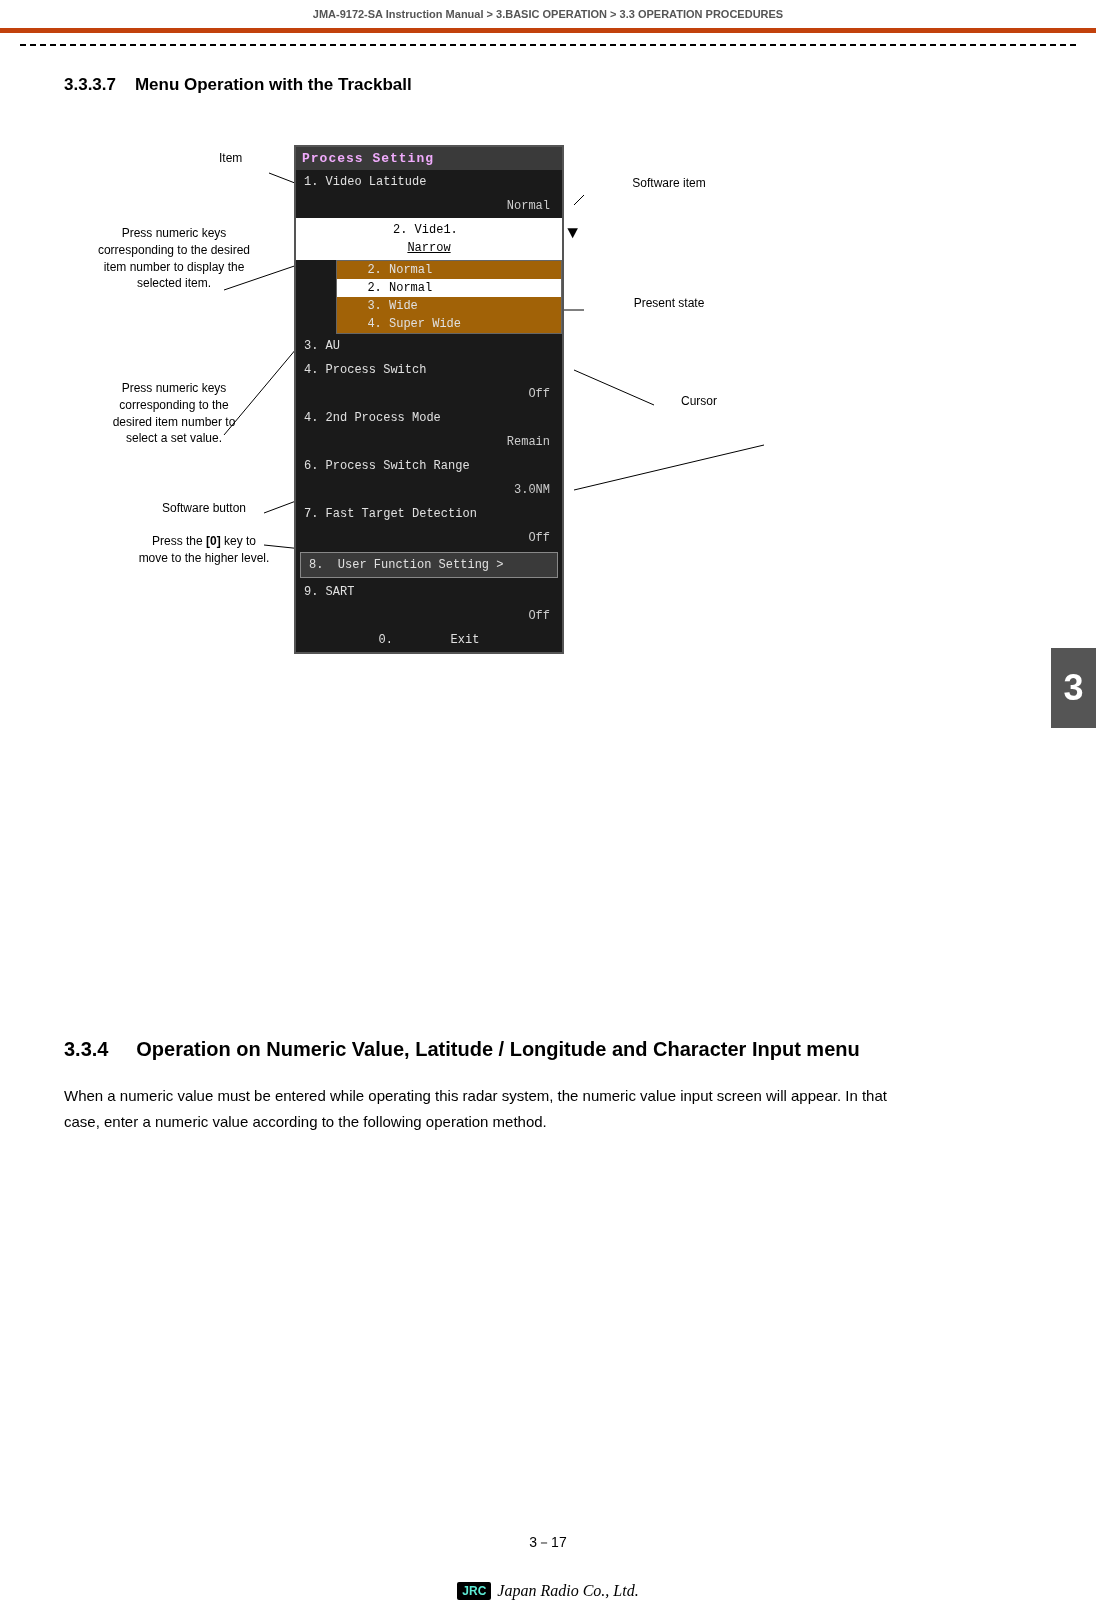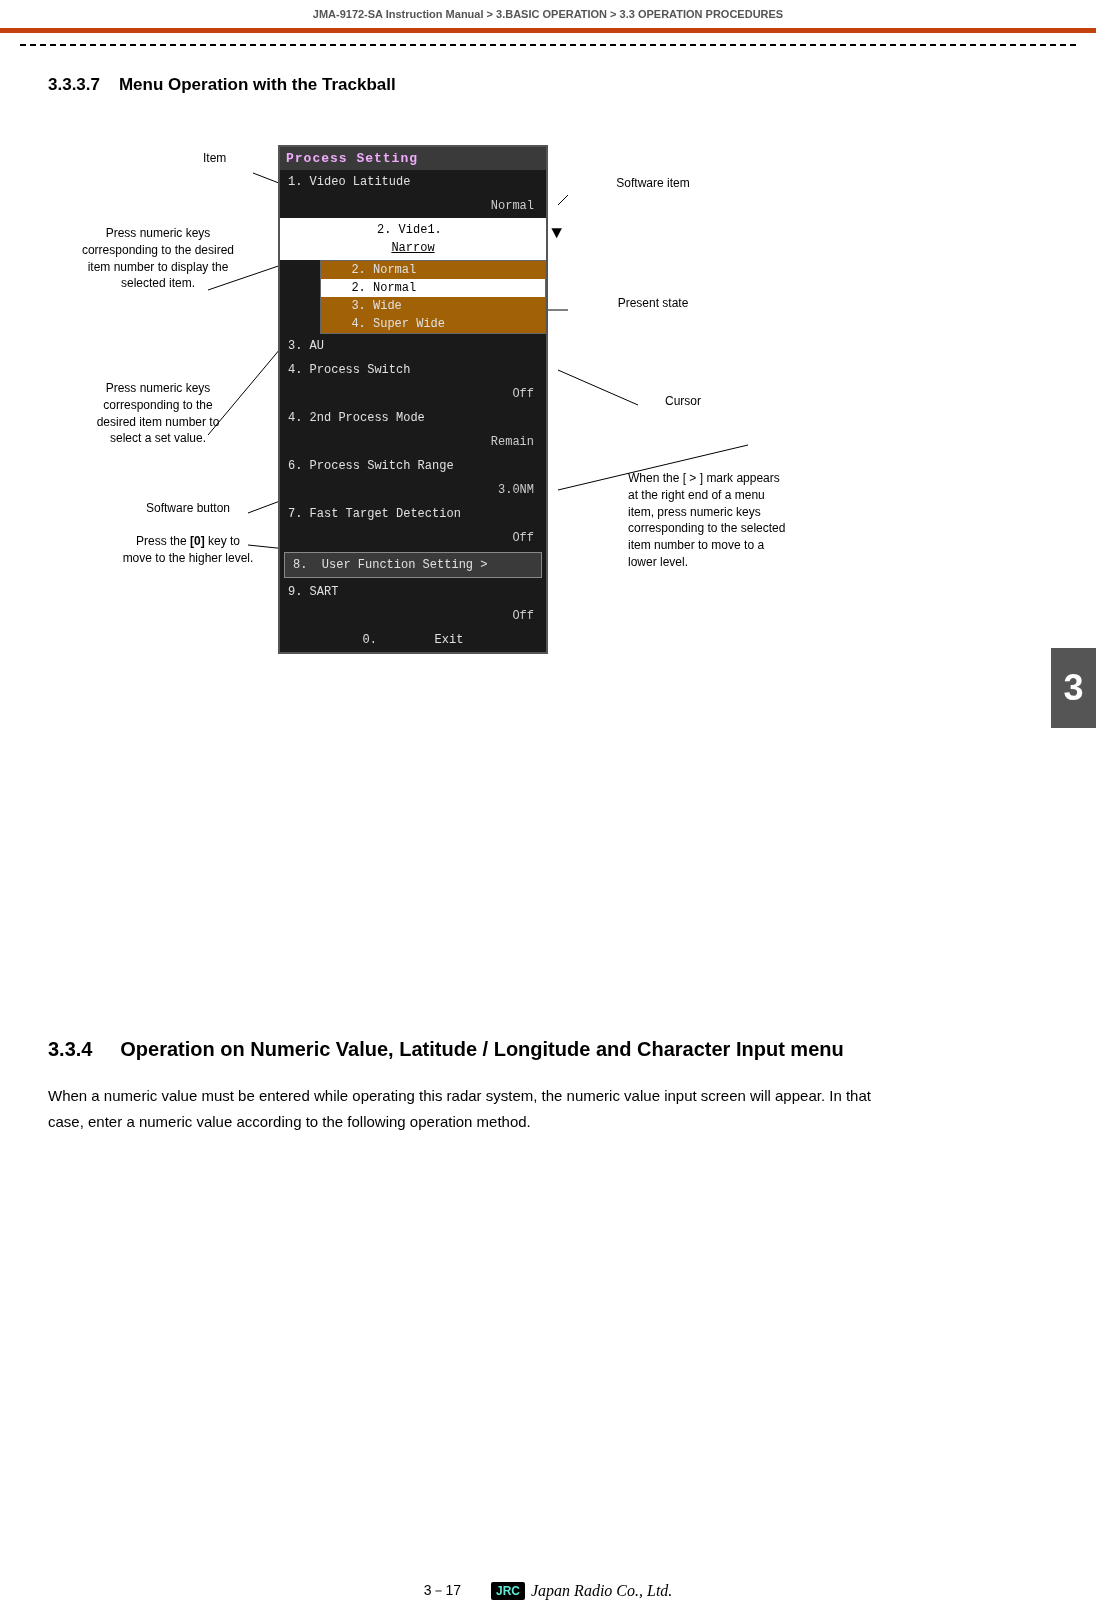--- a/index.html
+++ b/index.html
@@ -33,21 +33,21 @@
       align-items: center;
       padding: 0 20px;
     }
     .dashed-line-inner {
       width: 100%;
       border-top: 2.5px dashed #000;
     }
 
     
     .page-content {
-      padding: 10px 40px 20px 48px;
+      padding: 10px 40px 20px 64px;
     }
 
     
     .section-heading {
       font-size: 17px;
       font-weight: bold;
       margin-bottom: 20px;
       margin-top: 8px;
     }
 
@@ -164,20 +164,21 @@
     .footer {
       position: absolute;
       bottom: 20px;
       left: 0;
       right: 0;
       display: flex;
       align-items: center;
       justify-content: center;
       gap: 30px;
       font-size: 14px;
+      flex-direction: column;
     }
 
     .footer-logo {
       display: flex;
       align-items: center;
       gap: 6px;
     }
 
     .jrc-box {
       background: #000;
@@ -264,23 +265,20 @@
     </div>
 
     <div class="annotation" style="left:515px; top:180px; width:180px;">
       <span>Present state</span>
     </div>
 
     <div class="annotation" style="left:555px; top:278px; width:160px;">
       <span>Cursor</span>
     </div>
 
-    <div class="annotation" style="left:580px; top:355px; width:230px; text-align:left;">
-      When the [ &gt; ] mark appears<br>at the right end of a menu<br>item, press numeric keys<br>corresponding to the selected<br>item number to move to a<br>lower level.
-    </div>
 
     <div class="menu-screen">
       <div class="menu-title">Process Setting</div>
 
       <div class="menu-item">1. Video Latitude</div>
       <div class="menu-item value-row">Normal</div>
 
       <div class="menu-item highlighted" style="display:flex; align-items:center; position:relative;flex-direction:column;">
         <span>2. Vide1.&nbsp;</span>
           <span style="text-decoration:underline;">Narrow</span>

